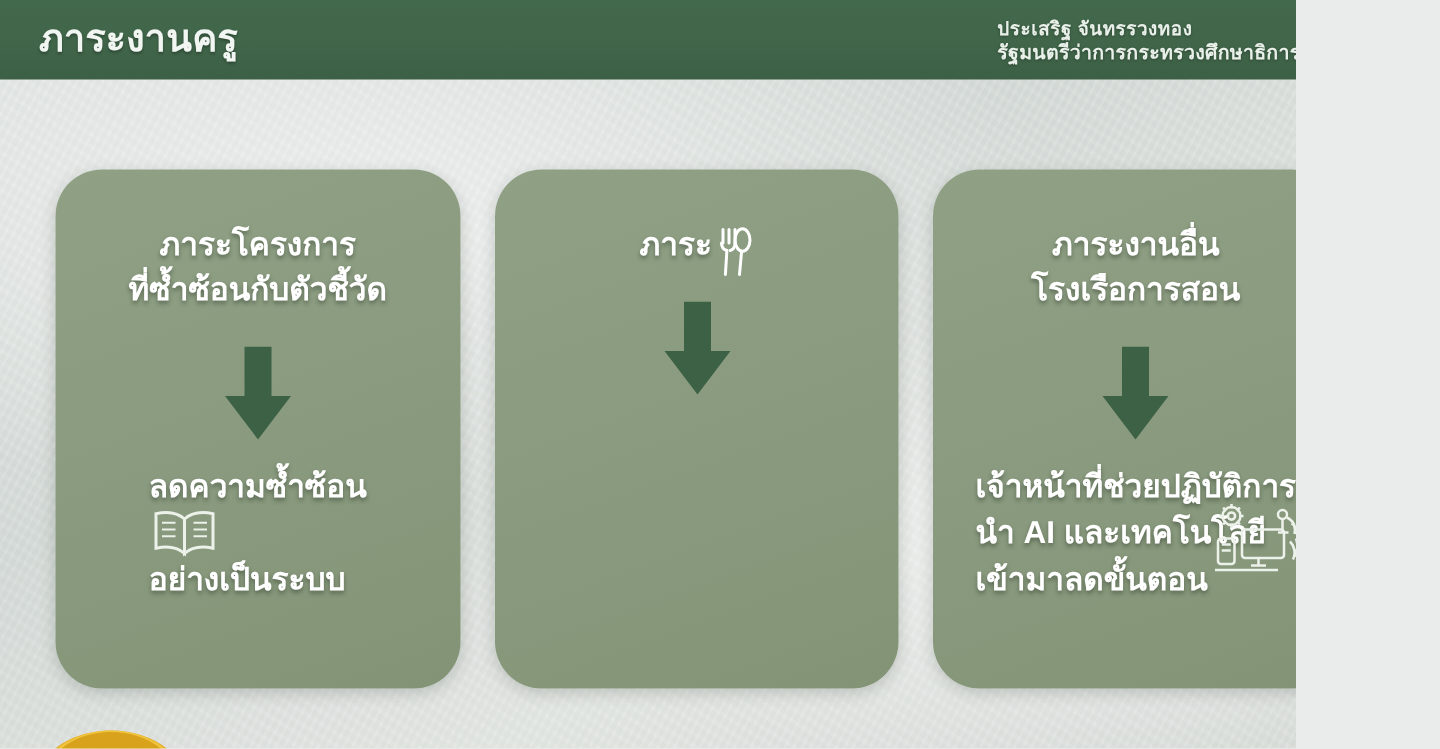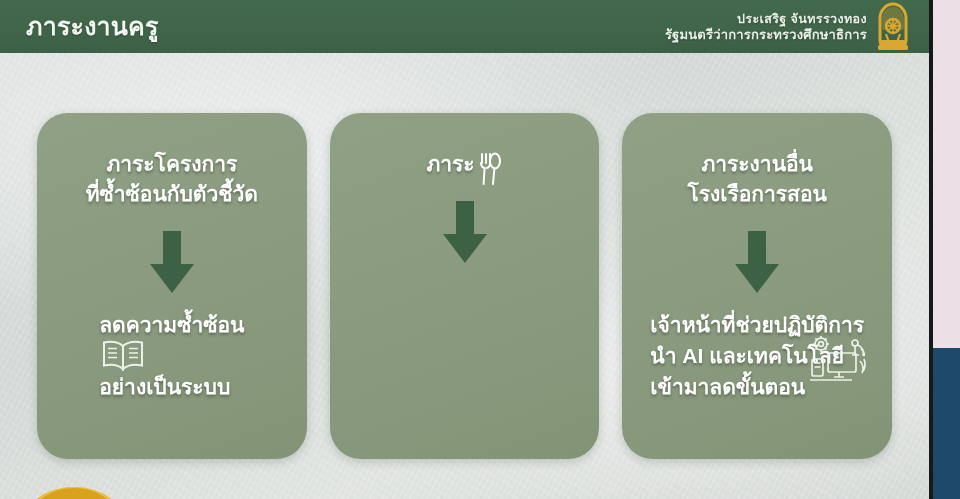--- a/index.html
+++ b/index.html
@@ -7,21 +7,21 @@
   html, body {
     width: 960px;
     height: 499px;
     overflow: hidden;
     font-family: "Liberation Sans", "DejaVu Sans", sans-serif;
     background: #e9eceb;
   }
 
   #stage {
     position: relative;
-    width: 960px;
+    width: 864px;
     height: 499px;
     overflow: hidden;
   }
 
   
   .right-strip {
     position: absolute;
     top: 0; left: 929px;
     width: 31px; height: 499px;
     background: #ece0e6;
@@ -69,21 +69,21 @@
     font-size: 25px;
     font-weight: bold;
     color: #f2f6f2;
     letter-spacing: .2px;
     text-shadow: 0 1px 2px rgba(0,0,0,.28);
     line-height: 32px;
   }
   .speaker {
     position: absolute;
     right: 62px; top: 11px;
-    text-align: right;
+    text-align: left;
     color: #e9f0e9;
     text-shadow: 0 1px 2px rgba(0,0,0,.3);
   }
   .speaker-name {
     font-size: 12.5px;
     font-weight: bold;
     line-height: 16px;
     letter-spacing: .4px;
   }
   .speaker-role {

